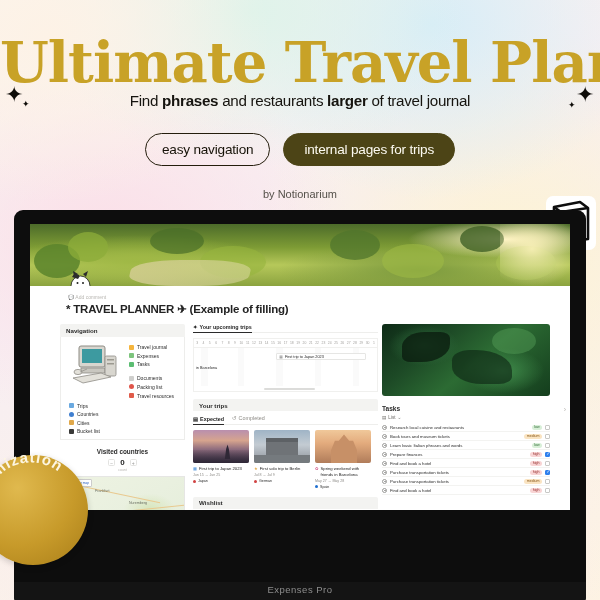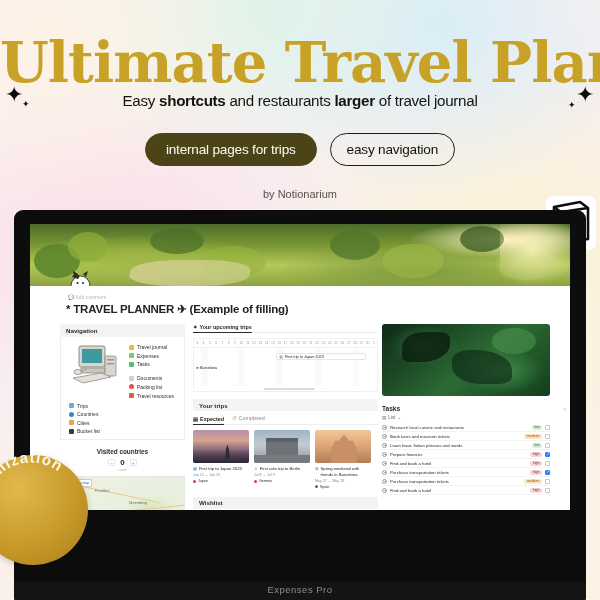--- a/index.html
+++ b/index.html
@@ -204,25 +204,25 @@
 <body>
 
 <div class="hero">
   <div class="title">Ultimate Travel Planner</div>
 
   <div class="spark l1">✦</div>
   <div class="spark l2">✦</div>
   <div class="spark r1">✦</div>
   <div class="spark r2">✦</div>
 
-  <div class="subtitle"><span>Easy </span><b>shortcuts</b><span> and restaurants </span><b>larger</b><span> of travel journal</span></div>
+  <div class="subtitle"><span>Find </span><b>phrases</b><span> and restaurants </span><b>larger</b><span> of travel journal</span></div>
 
   <div class="pills">
+    <div class="pill">easy navigation</div>
     <div class="pill filled">internal pages for trips</div>
-    <div class="pill">easy navigation</div>
   </div>
 
   <div class="byline">by Notionarium</div>
 </div>
 
 <div class="notion-logo">
   <svg width="42" height="46" viewBox="0 0 42 46">
     <path d="M4 8 L30 3 L38 9 L38 40 L11 44 L4 38 Z" fill="#ffffff" stroke="#0d0d0d" stroke-width="2.6" stroke-linejoin="round"></path>
     <path d="M4 8 L11 13 L11 44" fill="none" stroke="#0d0d0d" stroke-width="2.6" stroke-linejoin="round"></path>
     <path d="M11 13 L38 9" fill="none" stroke="#0d0d0d" stroke-width="2.6"></path>

